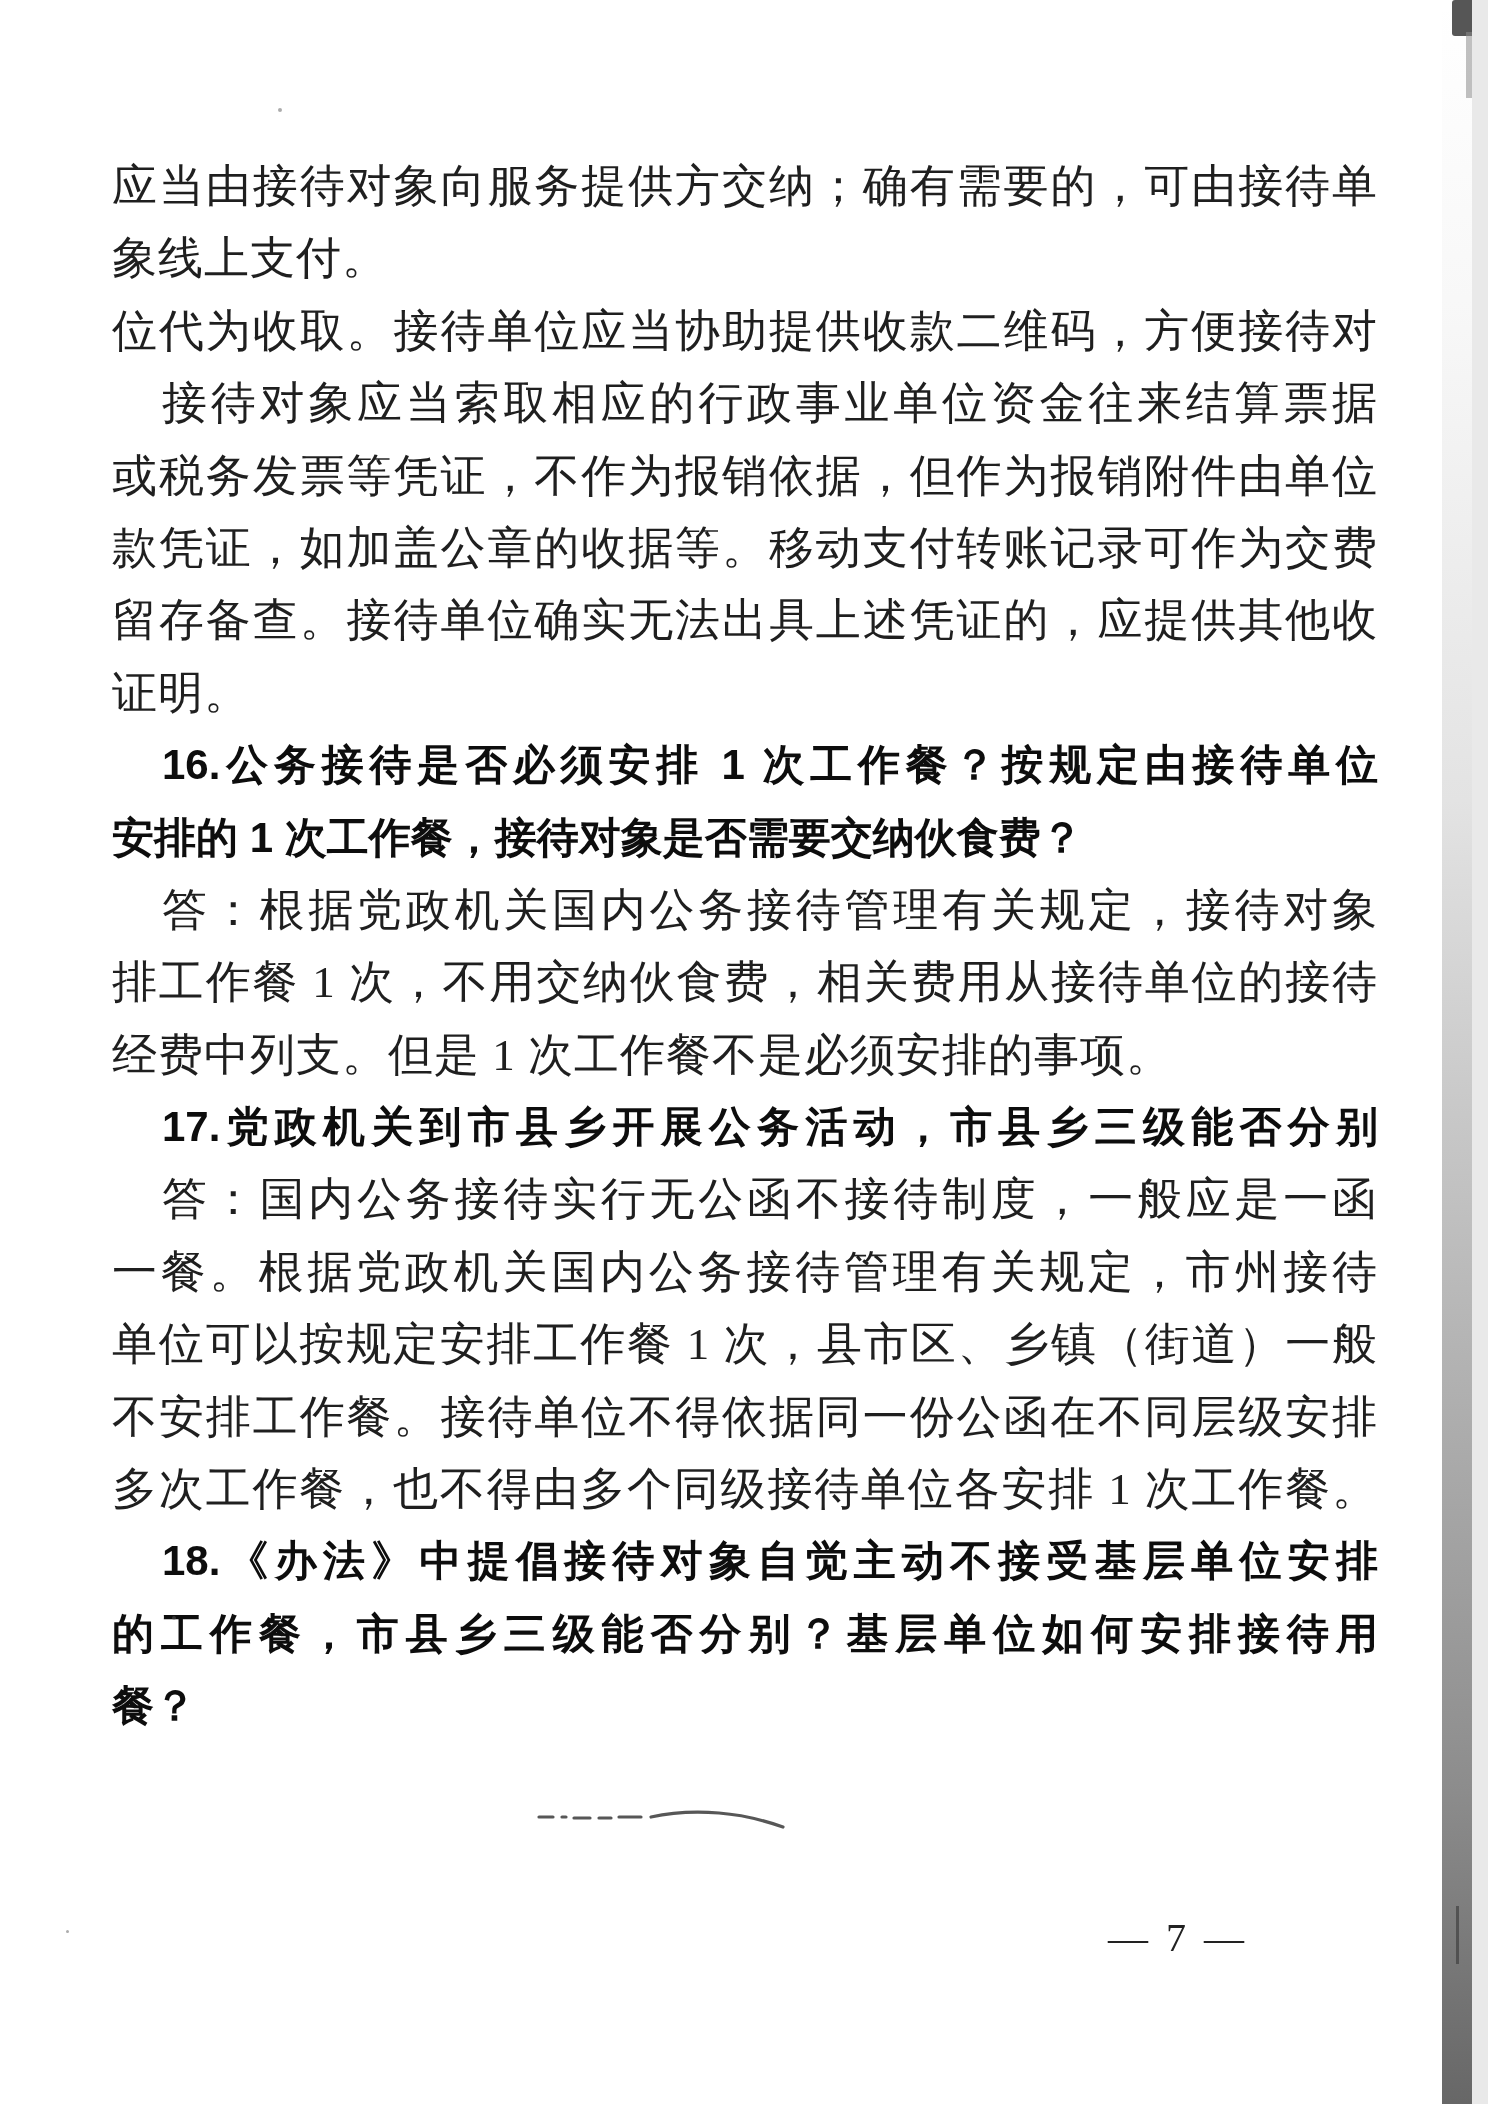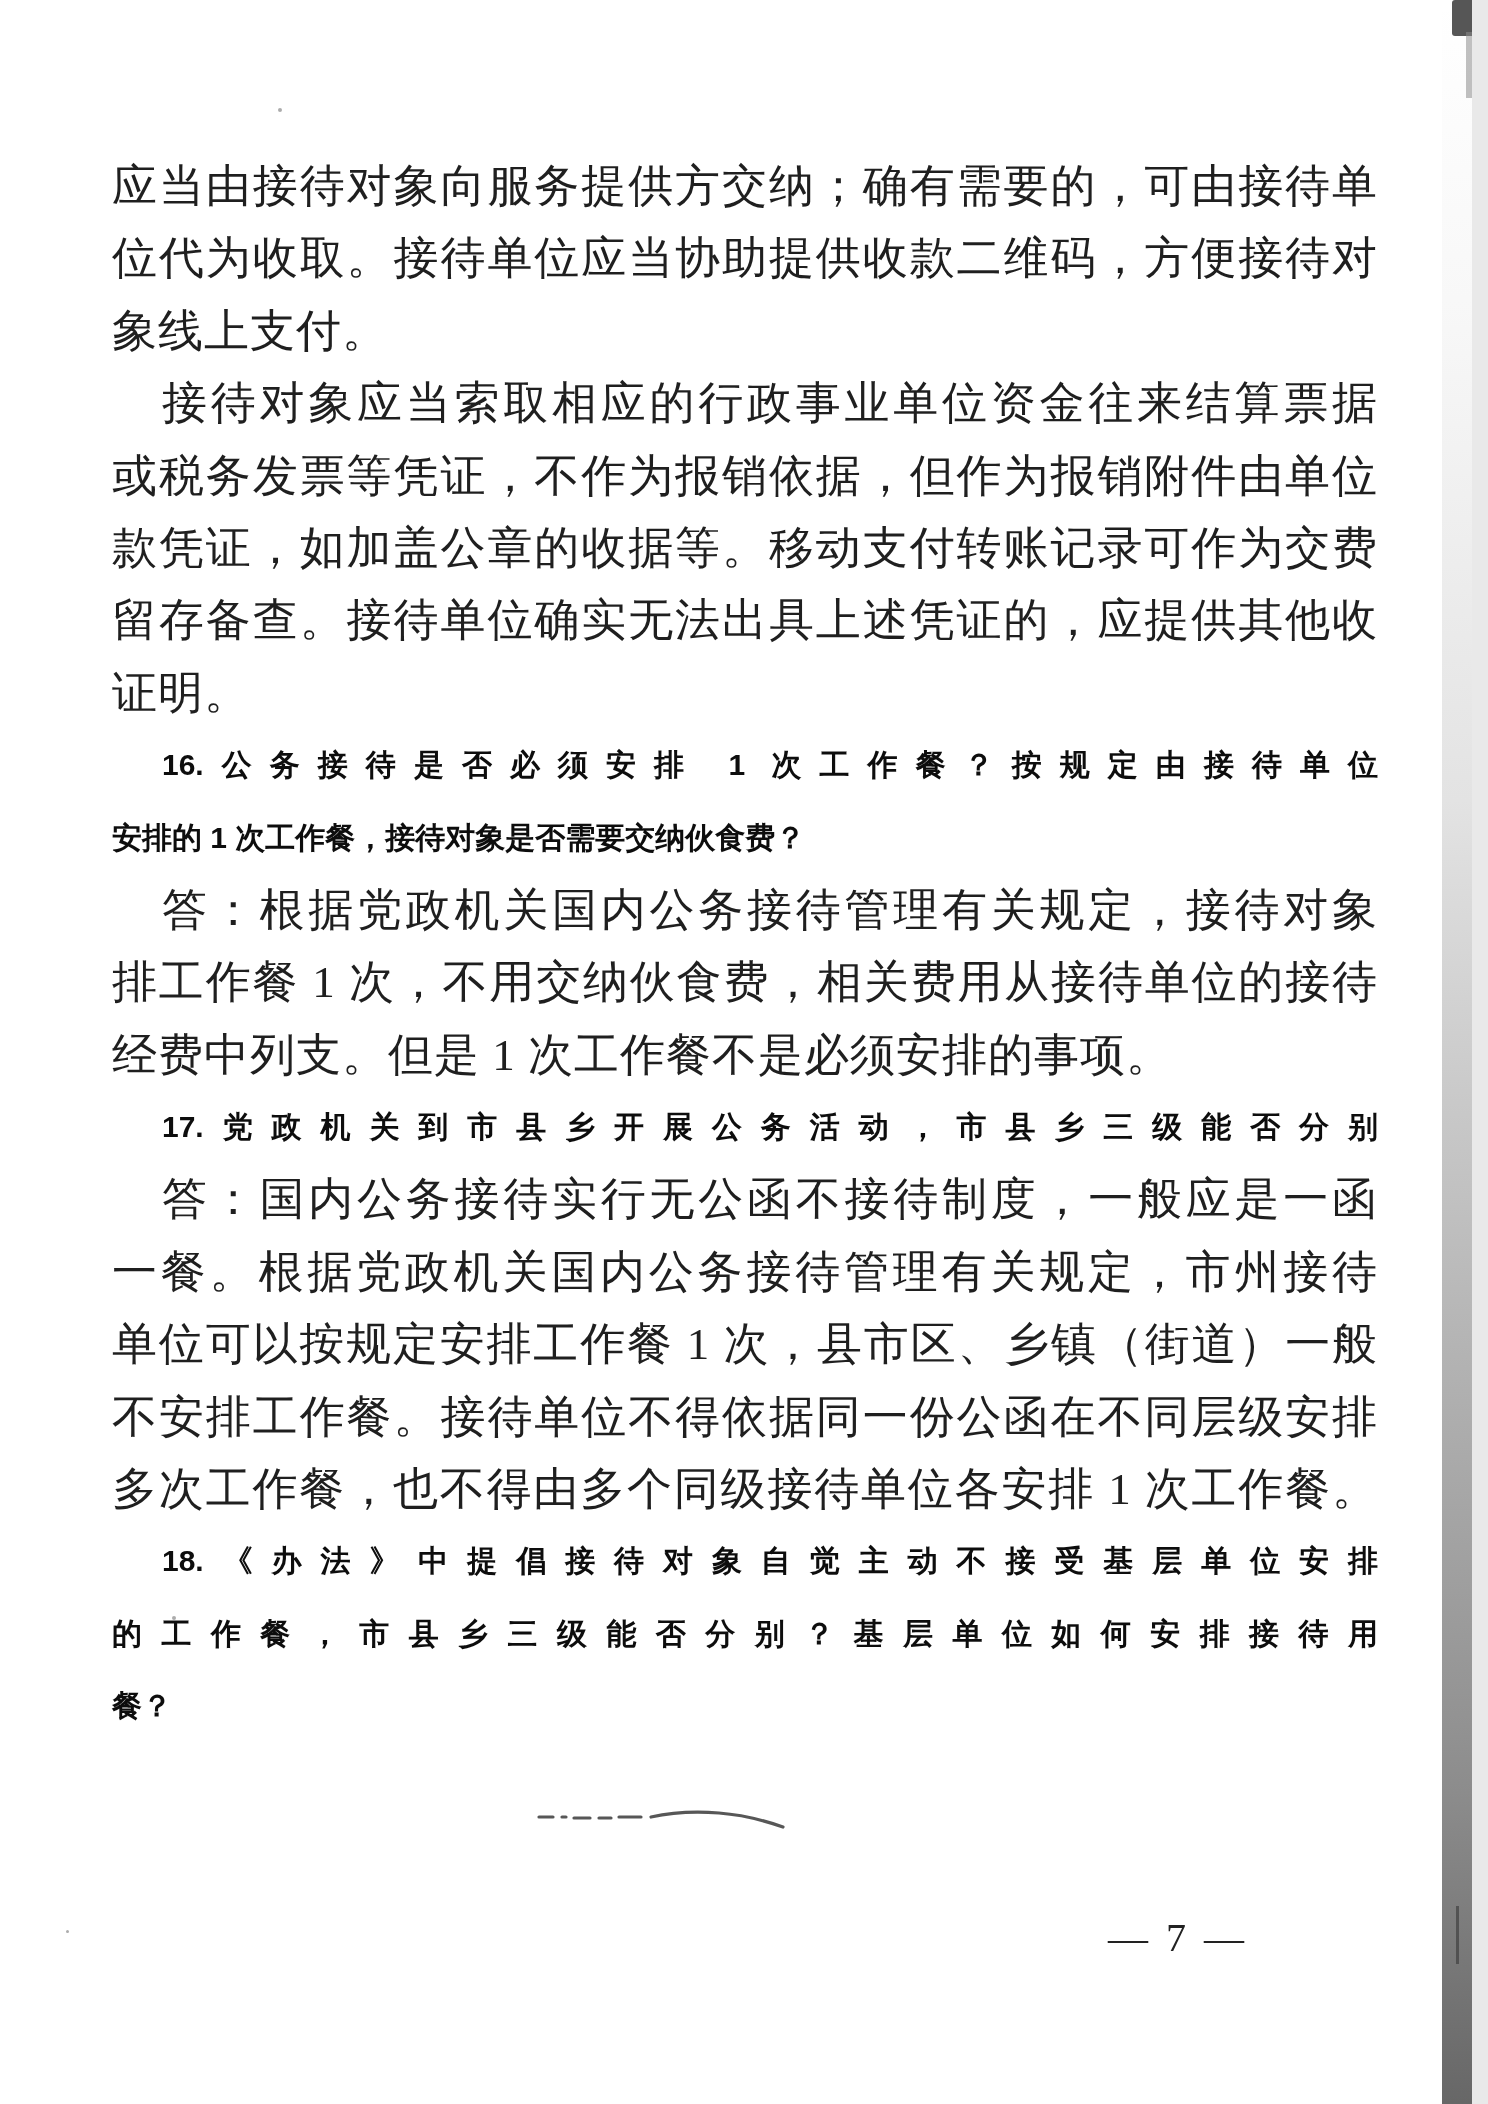--- a/index.html
+++ b/index.html
@@ -26,21 +26,21 @@
   }
   .line.fill{
     white-space:normal;
     text-align:justify;
     text-align-last:justify;
   }
   .line.indent{padding-left:50px;}
   .line.bold{
     font-family:"Liberation Sans","DejaVu Sans",sans-serif;
     font-weight:700;
-    font-size:30px;
+    font-size:42px;
     color:#0d0d0d;
     letter-spacing:0;
   }
   .page-number{
     position:absolute;
     left:1108px;top:1914px;
     font-size:40px;
     color:#222;
     letter-spacing:4px;
     font-family:"Liberation Serif","DejaVu Serif",serif;
@@ -93,22 +93,22 @@
   }
   .speck{position:absolute;background:rgba(90,90,90,0.5);border-radius:50%;}
 </style>
 </head>
 <body>
 
 <div class="page">
 
   <div class="text-block">
       <div class="line fill">应当由接待对象向服务提供方交纳；确有需要的，可由接待单</div>
+      <div class="line">象线上支付。</div>
       <div class="line fill">位代为收取。接待单位应当协助提供收款二维码，方便接待对</div>
-      <div class="line">象线上支付。</div>
       <div class="line indent fill">接待对象应当索取相应的行政事业单位资金往来结算票据</div>
       <div class="line fill">或税务发票等凭证，不作为报销依据，但作为报销附件由单位</div>
       <div class="line fill">款凭证，如加盖公章的收据等。移动支付转账记录可作为交费</div>
       <div class="line fill">留存备查。接待单位确实无法出具上述凭证的，应提供其他收</div>
       <div class="line">证明。</div>
       <div class="line bold indent fill">16.公务接待是否必须安排 1 次工作餐？按规定由接待单位</div>
       <div class="line bold">安排的 1 次工作餐，接待对象是否需要交纳伙食费？</div>
       <div class="line indent fill">答：根据党政机关国内公务接待管理有关规定，接待对象</div>
       <div class="line fill">排工作餐 1 次，不用交纳伙食费，相关费用从接待单位的接待</div>
       <div class="line">经费中列支。但是 1 次工作餐不是必须安排的事项。</div>

